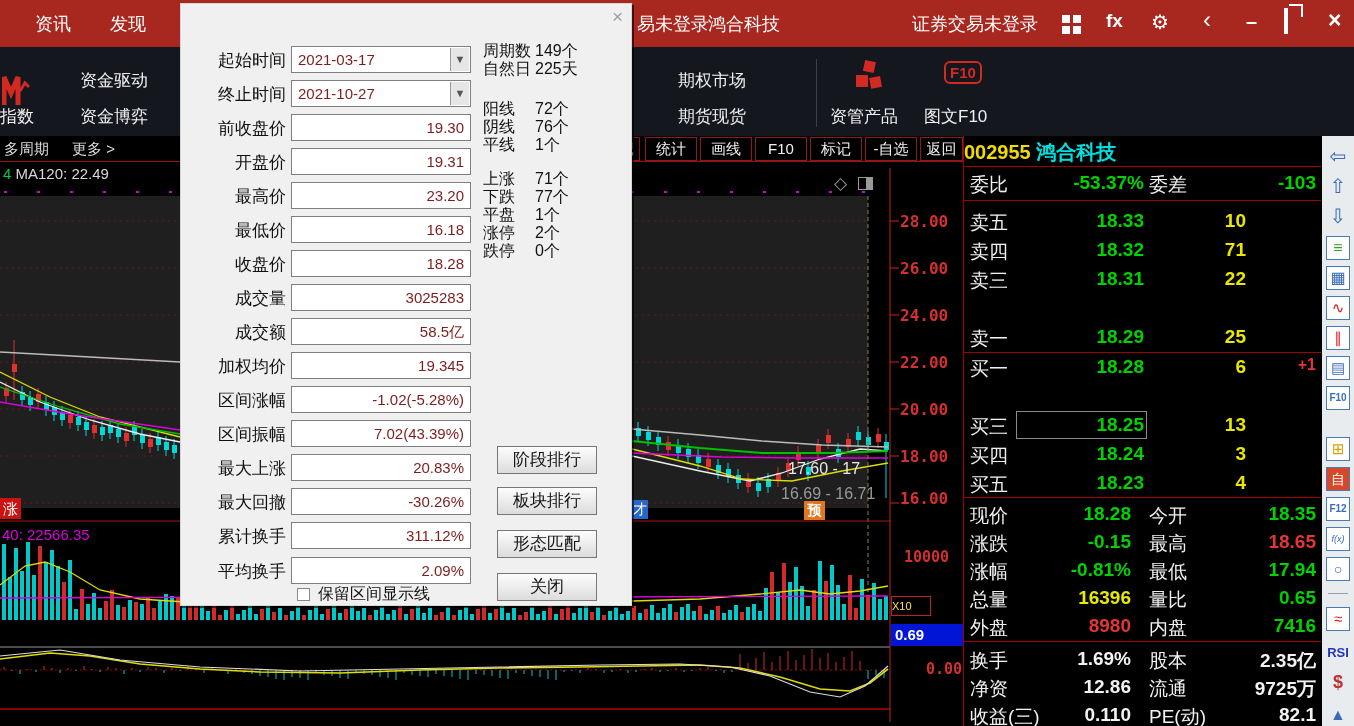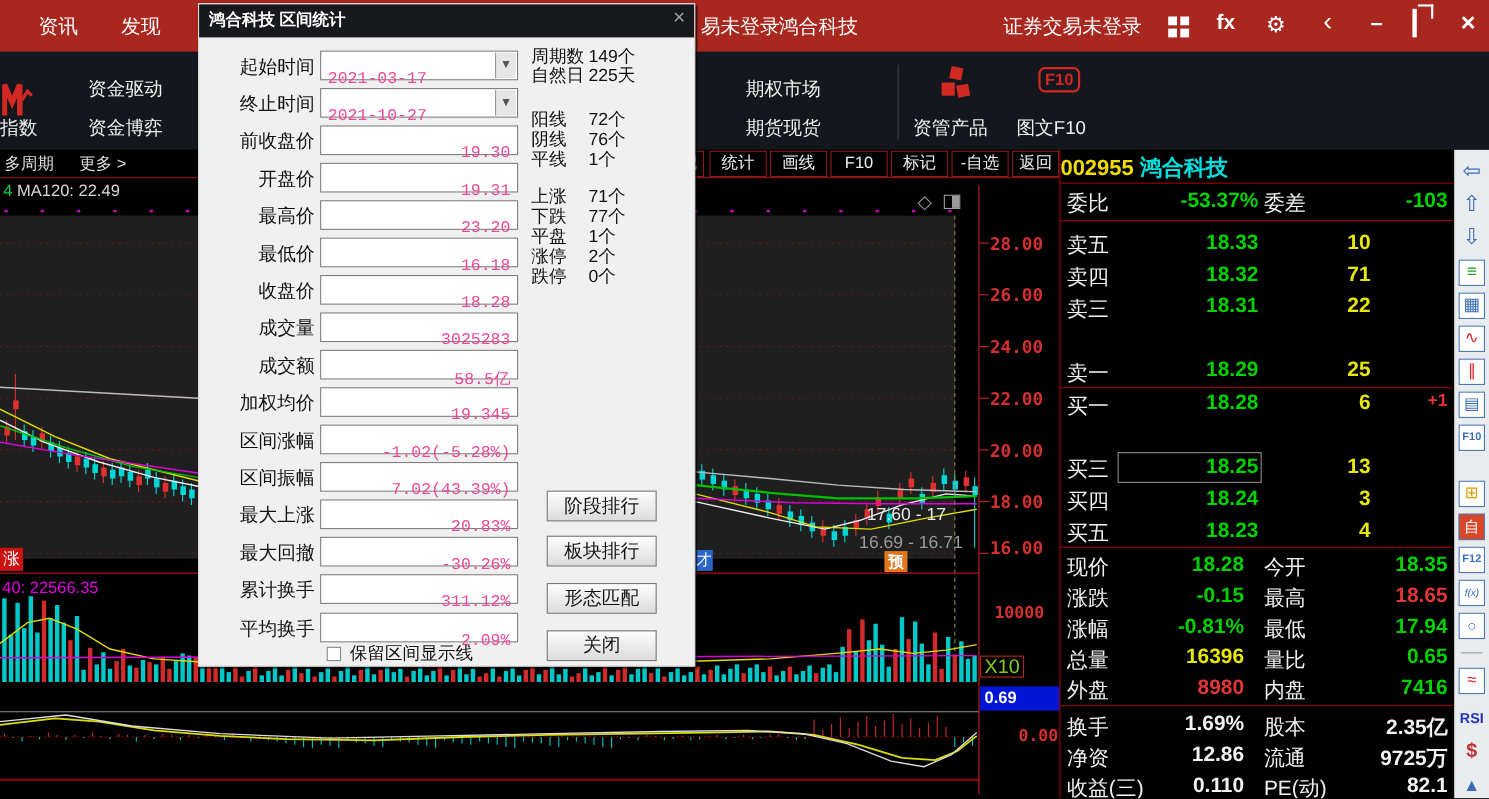--- a/index.html
+++ b/index.html
@@ -34,21 +34,21 @@
 .badge{position:absolute;color:#fff;font-size:14px;line-height:19px;text-align:center;z-index:1}
 
 #dialog{position:absolute;left:180px;top:3px;width:452px;height:603px;background:#f0f0f0;
   border:1px solid #d7d7d7;box-shadow:2px 2px 0 rgba(0,0,0,.6);z-index:10;color:#111}
 #dlgtitle{position:absolute;left:0;top:0;width:100%;height:30px;background:#17191d;color:#fff;
   font-size:15px;font-weight:bold;line-height:30px;padding-left:9px}
 #dlgclose{position:absolute;right:8px;top:2px;color:#9aa0a8;font-size:19px;cursor:default}
 .drow{position:absolute;left:0;height:27px}
 .dlabel{position:absolute;left:2px;top:3px;width:103px;text-align:right;font-size:17px;color:#111}
 .dinput{position:absolute;left:110px;top:0;width:180px;height:27px;background:#fff;border:1px solid #7f7f7f}
-.dval{position:absolute;right:6px;top:16px;font-size:15px;color:#ec4899;font-family:Liberation Mono, monospace}
+.dval{position:absolute;right:6px;top:4px;font-size:15px;color:#7f1d1d;font-family:Liberation Sans, sans-serif}
 .dval.left{left:6px;right:auto}
 .drop{position:absolute;right:1px;top:1px;width:19px;height:23px;background:#e6e6e6;border-left:1px solid #999;
   color:#555;font-size:11px;text-align:center;line-height:23px}
 .dstat{position:absolute;left:302px;font-size:16px;color:#111;white-space:nowrap}
 .dstat b{display:inline-block;min-width:52px;font-weight:normal}
 .dbtn{position:absolute;left:316px;width:100px;height:28px;border:1px solid #777;
   background:linear-gradient(#fdfdfd,#dcdcdc);font-size:17px;color:#111;text-align:center;line-height:26px}
 .chkbox{position:absolute;left:116px;top:584px;width:13px;height:13px;background:#fff;border:1px solid #888}
 .chklbl{position:absolute;left:137px;top:580px;font-size:16px;color:#111}
 
@@ -499,21 +499,21 @@
   <span class="axlab" style="top:489px">16.00</span>
 
   <span class="ovl" style="left:788px;top:460px;color:#e8e8e8;font-size:16px">17.60 - 17</span>
   <span class="ovl" style="left:781px;top:485px;color:#9a9a9a;font-size:16px">16.69 - 16.71</span>
   <span class="badge" style="left:632px;top:500px;width:16px;height:19px;background:var(--badge_blue)">才</span>
   <span class="badge" style="left:804px;top:501px;width:21px;height:19px;background:var(--badge_orange);font-weight:bold">预</span>
   <span class="badge" style="left:0;top:498px;width:21px;height:21px;background:#c11;line-height:21px;font-size:15px">涨</span>
   <span class="ovl" style="left:2px;top:526px;color:var(--magenta);font-size:15px">40: 22566.35</span>
 
   <span class="ovl" style="left:904px;top:548px;color:var(--axis);font-weight:bold;font-size:15px;font-family:'DejaVu Sans Mono',monospace">10000</span>
-  <span class="ovl" style="left:891px;top:596px;width:40px;height:20px;border:1px solid #b22;color:#84cc16;font-size:18px;text-align:center;line-height:18px">X10</span>
+  <span class="ovl" style="left:891px;top:596px;width:40px;height:20px;border:1px solid #b22;color:#fde047;font-size:11px;text-align:left;line-height:18px">X10</span>
   <span class="ovl" style="left:891px;top:624px;width:73px;height:22px;background:var(--blue_box);color:#fff;font-weight:bold;font-size:15px;padding:2px 0 0 4px">0.69</span>
   <span class="ovl" style="left:904px;top:660px;width:58px;text-align:right;color:var(--axis);font-weight:bold;font-size:15px;font-family:'DejaVu Sans Mono',monospace">0.00</span>
 
   <div id="topbar">
     <span class="mi" style="left:35px">资讯</span>
     <span class="mi" style="left:110px">发现</span>
     <span class="mi" style="left:637px">易未登录</span>
     <span class="mi" style="left:708px">鸿合科技</span>
     <span class="mi" style="left:912px">证券交易未登录</span>
     <span class="ico gridico" style="left:1062px;top:15px;width:20px;height:20px">
@@ -679,21 +679,20 @@
     <span class="sicon" style="top:421px;font-size:14px">○</span>
 
     <span style="position:absolute;left:6px;top:457px;width:20px;height:1px;background:#9aa0a6"></span>
     <span class="sicon" style="top:471px;color:#d22;font-size:15px">≈</span>
     <span class="sicon noborder" style="top:505px;color:#2233bb;font-weight:bold;font-size:13px">RSI</span>
     <span class="sicon noborder" style="top:534px;color:#c03030;font-weight:bold;font-size:18px">$</span>
     <span class="sicon noborder" style="top:567px;color:#3a6cb5;font-size:16px">▲</span>
   </div>
 
   <div id="dialog">
-    <div id="dlgtitle">鸿合科技 区间统计</div>
     <span id="dlgclose">×</span>
 
     <div class="drow" style="top:42px">
       <span class="dlabel">起始时间</span>
       <span class="dinput">
         <span class="dval left">2021-03-17</span>
         <span class="drop">▼</span>
         </span>
       </div>
     <div class="drow" style="top:76px">

